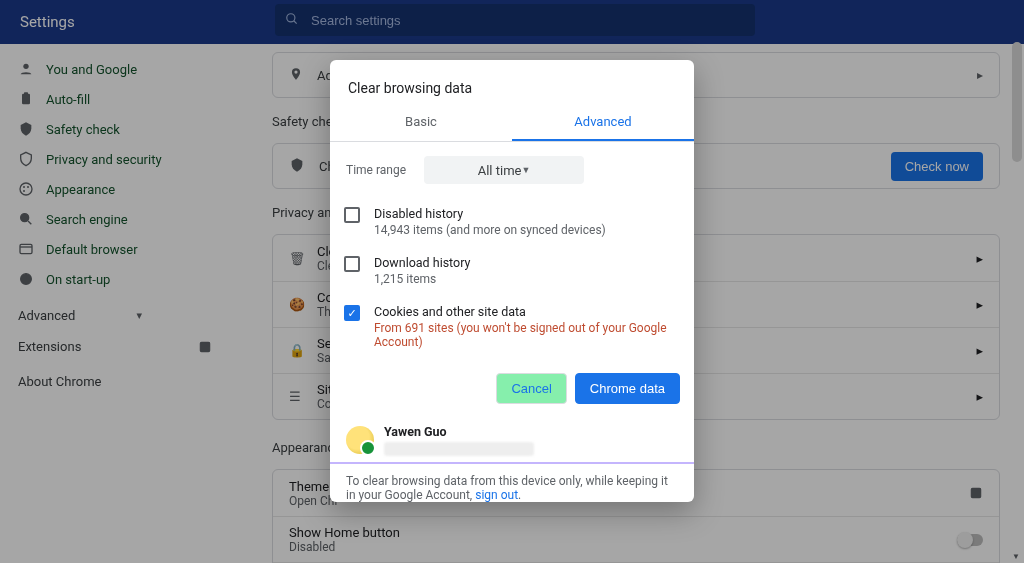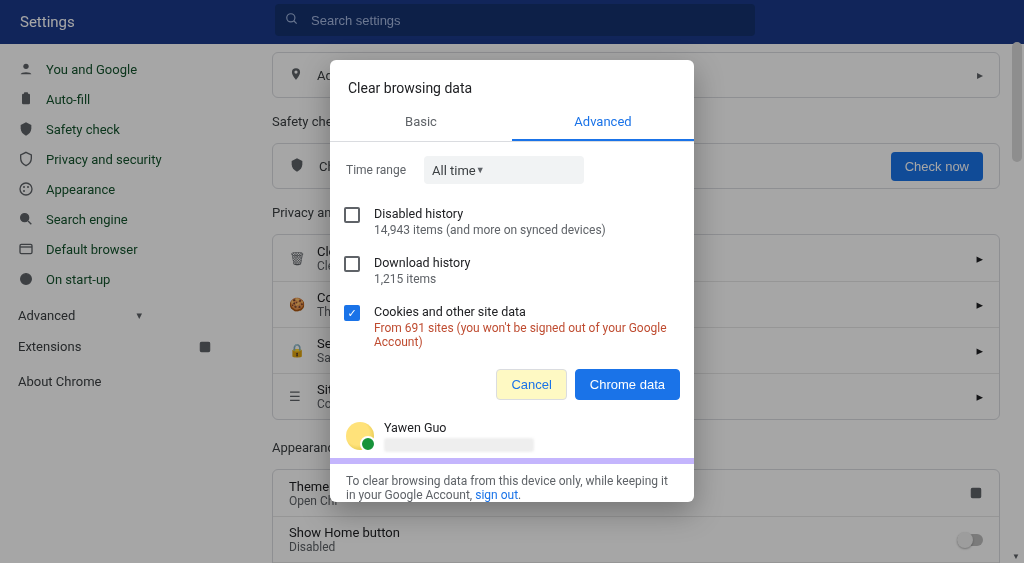--- a/index.html
+++ b/index.html
@@ -97,49 +97,49 @@
     }
     .dialog-title { font-size:14px; color:#202124; padding:20px 18px 10px;}
     .tabs { display:flex; border-bottom:1px solid #dadce0;}
     .tab { flex:1; text-align:center; padding:8px 0 10px; font-size:13px; color:#5f6368; cursor:pointer;}
     .tab.active { color:#1a73e8; border-bottom:2px solid #1a73e8;}
     .tr-row { display:flex; align-items:center; padding:14px 16px; gap:18px;}
     .tr-label { font-size:12px; color:#5f6368;}
     .select {
       background:#f1f3f4; height:28px; width:160px; border-radius:4px;
       display:flex; align-items:center; padding:0 8px; font-size:13px; color:#3c4043;
-      justify-content:flex-start;
+      justify-content:center;
     }
     .select .tri { font-size:9px; color:#5f6368;}
     .list { flex:1; overflow:auto; padding:0 12px 0 14px;}
     .list::-webkit-scrollbar { width:6px;}
     .list::-webkit-scrollbar-thumb { background:#c3c3c3; border-radius:3px;}
     .item { display:flex; padding:8px 0 10px; gap:14px;}
     .cb {
       width:16px; height:16px; border:2px solid #5f6368; border-radius:2px;
       flex-shrink:0; margin-top:1px; display:flex; align-items:center; justify-content:center;
       font-size:11px; color:#fff; cursor:pointer;
     }
     .cb.checked { background:#1a73e8; border-color:#1a73e8;}
     .it-body { display:flex; flex-direction:column; gap:2px;}
     .it-t { font-size:12.5px; color:#202124;}
     .it-s { font-size:12px; color:#5f6368;}
     .it-s .warn { color:#bf4c31;}
     .btn-row { display:flex; justify-content:flex-end; gap:8px; padding:12px 14px; border-top:1px solid transparent;}
     .btn {
       border-radius:4px; font-size:13px; padding:7px 14px; cursor:pointer;
     }
-    .btn.secondary { background:#fef9c3; border:1px solid #dadce0; color:#1a73e8;}
+    .btn.secondary { background:#86efac; border:1px solid #dadce0; color:#1a73e8;}
     .btn.primary { background:#1a73e8; border:1px solid #1a73e8; color:#fff;}
     .account-box { padding:8px 16px 6px; display:flex; align-items:center; gap:10px;}
     .avatar { width:28px; height:28px; border-radius:50%; background:radial-gradient(circle at 40% 40%, #ffe27a 50%, #e2c64a 80%); position:relative;}
     .avatar::after{content:""; position:absolute; right:-2px; bottom:-2px; width:12px; height:12px; background:#17933a; border:2px solid #fff; border-radius:50%;}
     .acc-name { font-size:12.5px; color:#202124;}
     .acc-blur { width:150px; height:14px; background:#eee; border-radius:3px; filter:blur(1px);}
-    .account-foot { border-top:6px solid #c4b5fd; padding:10px 16px 0; font-size:12px; color:#5f6368;}
+    .account-foot { border-top:2px solid #c4b5fd; padding:10px 16px 0; font-size:12px; color:#5f6368;}
     .account-foot .link { color:#1a73e8; cursor:pointer;}
 
     .scrollbar-right { position:absolute; right:2px; top:42px; bottom:4px; width:14px;}
     .scrollbar-right .thumb { position:absolute; right:0; top:0; width:10px; height:120px; background:#dadada; border-radius:5px;}
     .scrollbar-right .caret { position:absolute; right:2px; font-size:8px; color:#5f6368;}
     .caret.up{ top:-2px;} .caret.down{ bottom:-2px;}
   </style>
 </head>
 <body>
 
@@ -394,21 +394,21 @@
 
   </div>
 
   <div class="btn-row">
     <button class="btn secondary">Cancel</button>
     <button class="btn primary">Chrome data</button>
   </div>
 
   <div class="account-box">
     <div class="avatar"></div>
-    <div style="display:flex;flex-direction:column;gap:3px;">
+    <div style="display:flex;flex-direction:column;gap:3px;font-weight:bold;">
       <span class="acc-name">Yawen Guo</span>
       <div class="acc-blur"></div>
     </div>
   </div>
   <div class="account-foot">
     <span>To clear browsing data from this device only, while keeping it in your Google Account, </span><span class="link">sign out</span><span>.</span>
   </div>
 </div>
 
 </body></html>

